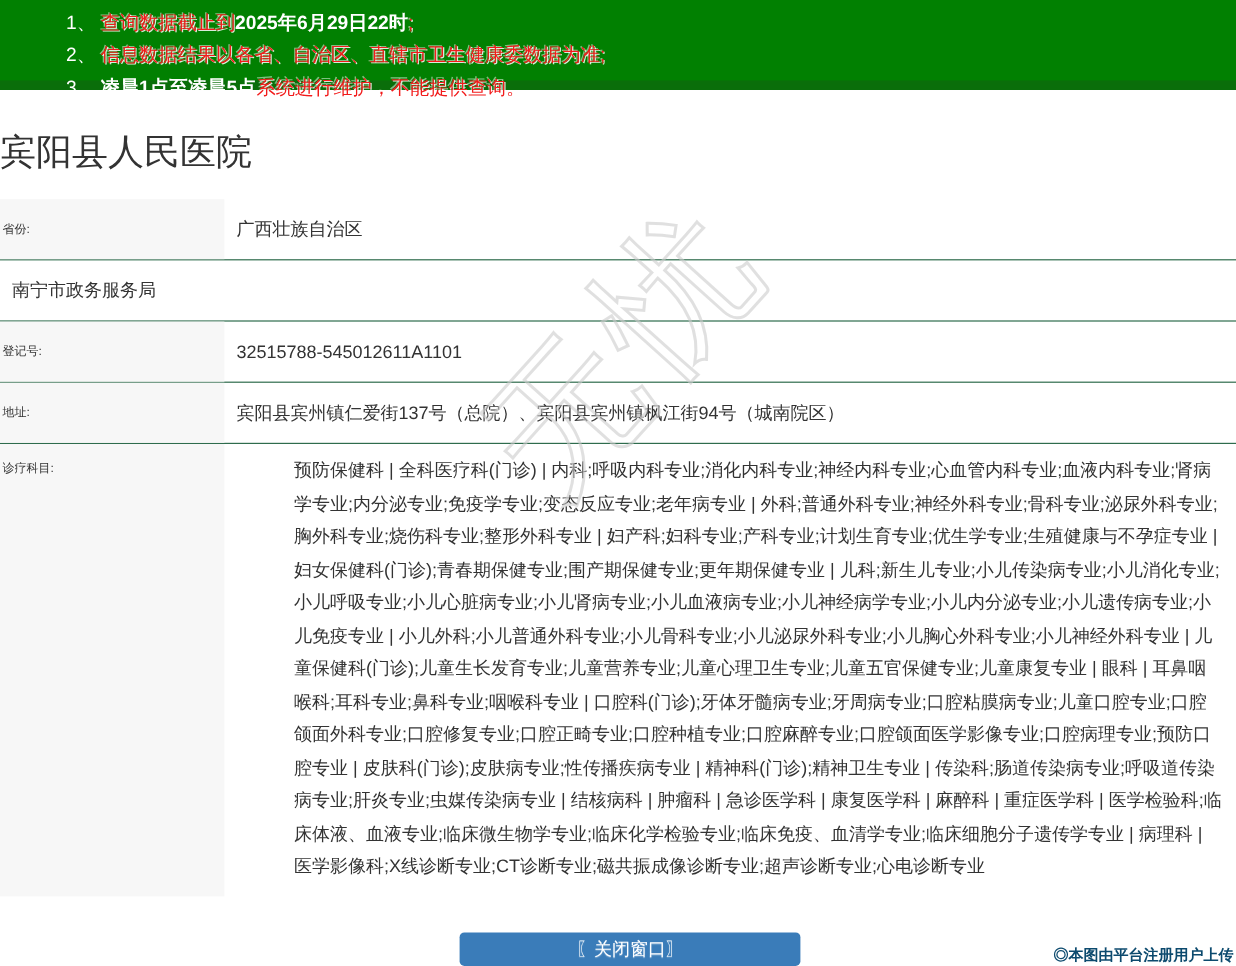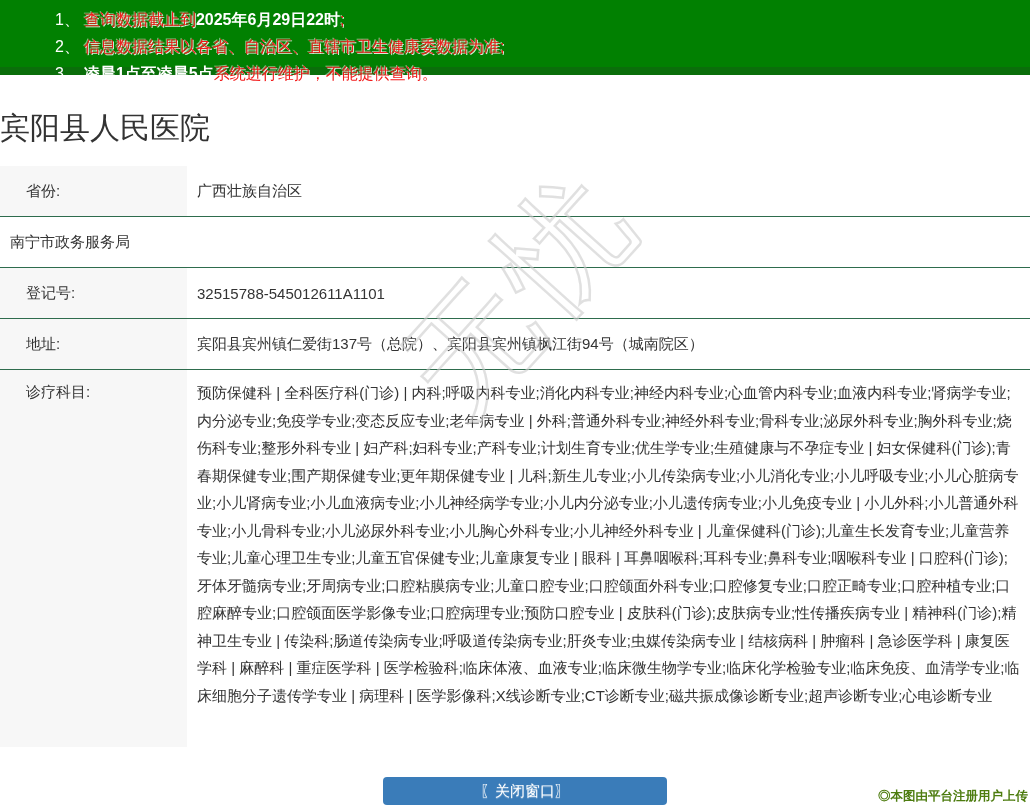--- a/index.html
+++ b/index.html
@@ -30,28 +30,28 @@
     margin:33px 0 0 0;height:58px;line-height:40px;
   }
   
   .info-table{width:100%;}
   .row{
     display:flex;box-sizing:border-box;height:51px;
     border-bottom:1.5px solid #2e6c4d;align-items:stretch;
   }
   .cell-label{
     width:187px;box-sizing:border-box;background:#f7f7f7;
-    display:flex;align-items:center;padding-left:26px;
-    font-size:15px;color:#333;flex-shrink:0;
+    display:flex;align-items:center;padding-left:2px;
+    font-size:10px;color:#333;flex-shrink:0;
   }
   .cell-value{
     flex:1;display:flex;align-items:center;
     padding-left:10px;font-size:15px;color:#333;
   }
-  .row-detail{height:377px;border-bottom:none;}
+  .row-detail{height:377px;border-bottom:none;gap:48px;}
   .row-detail .cell-label{align-items:flex-start;padding-top:13px;}
   .row-detail .cell-value{
     display:block;padding:9px 10px 0 10px;
     line-height:27.5px;word-break:break-all;overflow:hidden;
   }
   
   .watermark{
     position:absolute;left:430px;top:330px;z-index:6;
     transform:rotate(-48deg);transform-origin:left center;
     font-size:125px;letter-spacing:10px;line-height:1;
@@ -61,21 +61,21 @@
   
   .close-btn{
     position:absolute;left:383px;top:777px;width:284px;height:28px;
     background:#3a7cb9;color:#fff;font-size:15px;border:none;
     border-radius:4px;cursor:pointer;font-family:inherit;
     text-shadow:0 1px 1px rgba(255,255,255,.35);
   }
   
   .credit{
     position:absolute;right:2px;top:788px;z-index:7;
-    font-size:12.5px;font-weight:bold;color:#4d7c0f;
+    font-size:12.5px;font-weight:bold;color:#0c4a6e;
     text-shadow:0 0 2px #fff,0 0 2px #fff,1px 1px 0 #fff;
     margin-left:48px;
   }
 </style>
 </head>
 <body>
 
 <div class="header">
   <ul class="notice-list">
     <li class="notice-item">

